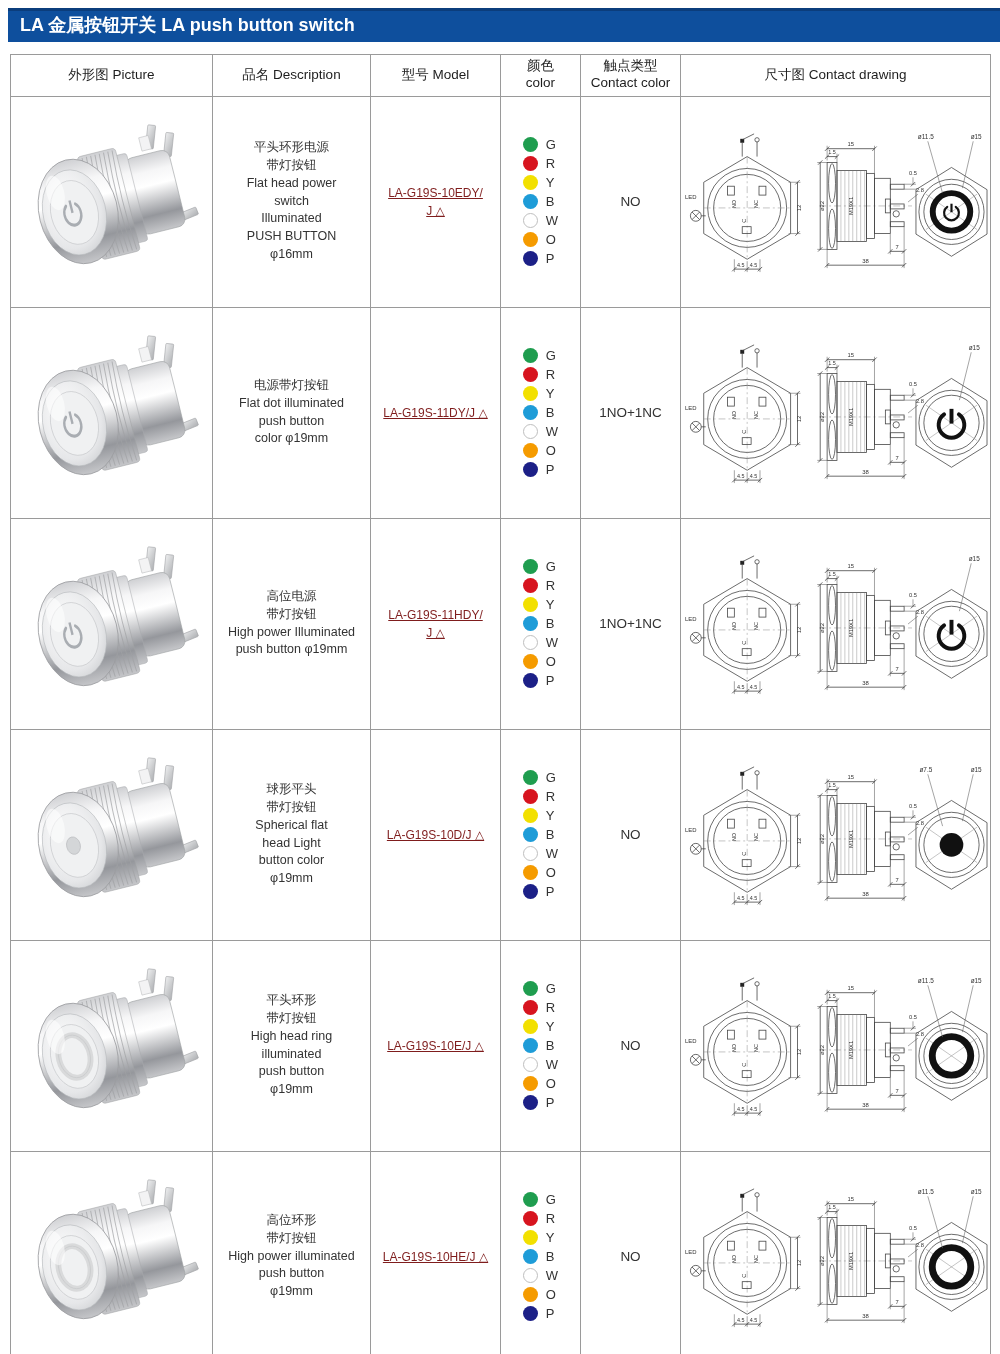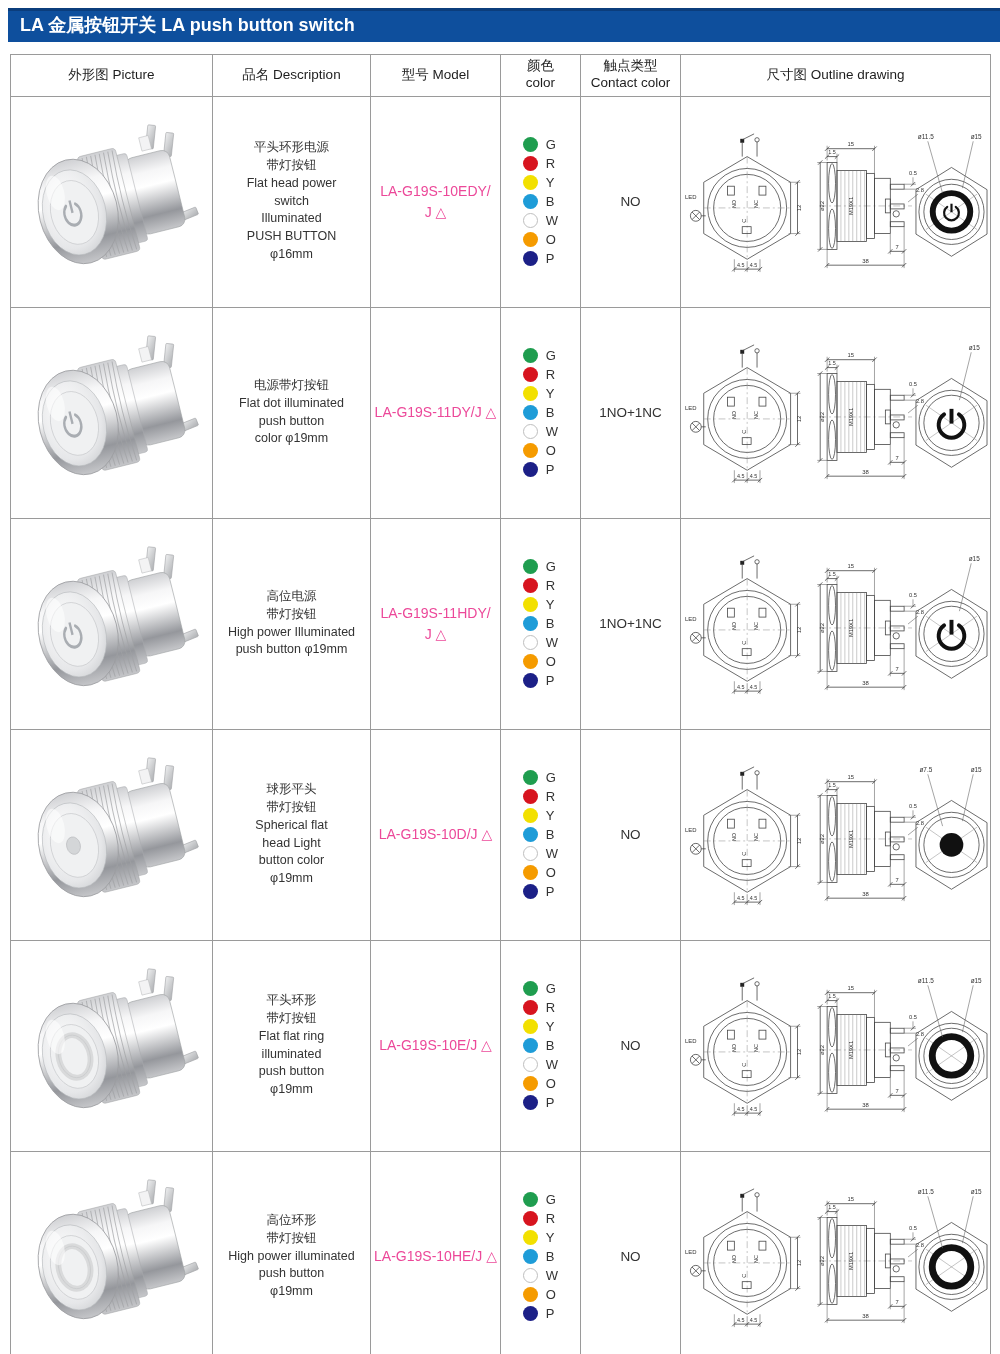--- a/index.html
+++ b/index.html
@@ -4,21 +4,21 @@
 <style>
   html,body{margin:0;padding:0;background:#fff;}
   body{width:1000px;height:1354px;font-family:"Liberation Sans",sans-serif;color:#222;overflow:hidden;}
   .titlebar{margin:8px 0 12px 8px;background:#0e4f9d;border-top:3px solid #0b3d7c;color:#fff;
     font-size:18px;font-weight:bold;padding:3px 12px 5px 12px;line-height:1.25;}
   table.catalog{border-collapse:collapse;margin-left:10px;width:980px;table-layout:fixed;}
   table.catalog th,table.catalog td{border:1px solid #9a9a9a;vertical-align:middle;text-align:center;padding:0;}
   thead th{height:41px;font-weight:normal;font-size:13.5px;color:#1d1d1d;border-top:2px solid #8d8d8d;border-bottom:2px solid #8d8d8d;line-height:1.25;}
   tbody tr{height:211px;}
   .desc{font-size:12.5px;line-height:1.42;color:#333;}
-  .model{font-size:14px;color:#ec4899;line-height:1.5;}
+  .model{font-size:12px;color:#7f1d1d;line-height:1.5;text-decoration:underline;}
   .contact{font-size:13.5px;color:#333;}
   .colors{display:flex;flex-direction:column;gap:4px;width:max-content;margin:0 auto;}
   .copt{display:flex;align-items:center;gap:8px;font-size:13px;color:#333;}
   .dot{width:15px;height:15px;border-radius:50%;box-sizing:border-box;display:inline-block;}
   svg.photo{display:block;margin:0 auto;}
   svg.outline{display:block;margin:0 auto;}
   svg text{font-family:"Liberation Sans",sans-serif;}
 </style>
 </head>
 <body>
@@ -74,21 +74,21 @@
             <div>color</div>
           </div>
         </th>
       <th>
           <div>
             <div>触点类型</div>
             <div>Contact color</div>
           </div>
         </th>
       <th>
-          <div>尺寸图 Outline drawing</div>
+          <div>尺寸图 Contact drawing</div>
         </th>
     </tr>
   </thead>
   <tbody id="rows-body">
       <tr>
     <td>
       <svg class="photo" width="196" height="182" viewBox="0 0 200 182">
             <g transform="rotate(-14 100 90)">
               <rect x="150" y="24" width="8" height="24" rx="1" fill="url(#gPin)" stroke="#a0a2a5" stroke-width="0.6" transform="rotate(20 154 36)"></rect>
               <rect x="166" y="36" width="8" height="24" rx="1" fill="url(#gPin)" stroke="#a0a2a5" stroke-width="0.6" transform="rotate(20 170 48)"></rect>
@@ -855,21 +855,21 @@
               <ellipse cx="60" cy="92" rx="16" ry="22" fill="none" stroke="#d9dadb" stroke-width="6"></ellipse>
               <ellipse cx="60" cy="92" rx="16" ry="22" fill="none" stroke="#c0c2c4" stroke-width="0.5"></ellipse>
               <ellipse cx="46" cy="68" rx="9" ry="18" fill="#ffffff" opacity="0.55"></ellipse>
             </g>
           </svg>
     </td>
     <td>
       <div class="desc">
             <div>平头环形</div>
             <div>带灯按钮</div>
-            <div>Flat flat ring</div>
+            <div>High head ring</div>
             <div>illuminated</div>
             <div>push button</div>
             <div>φ19mm</div>
           </div>
     </td>
     <td>
       <div class="model">
             <div>LA-G19S-10E/J △</div>
           </div>
     </td>

